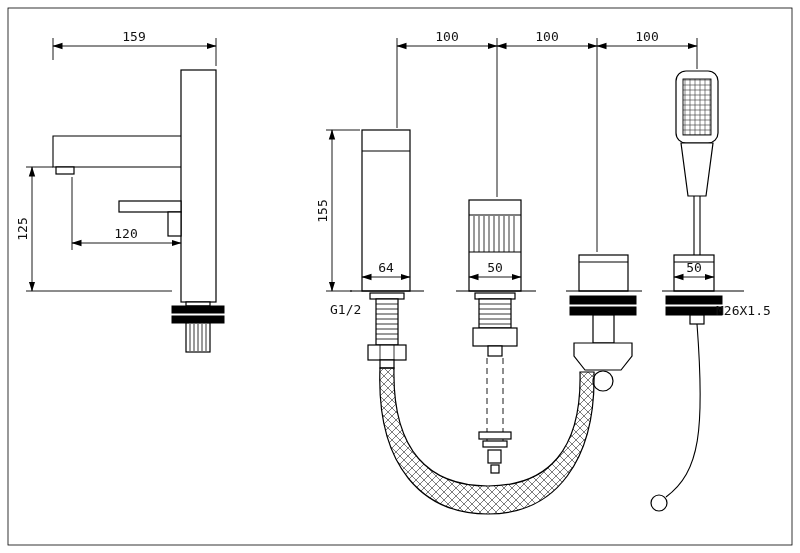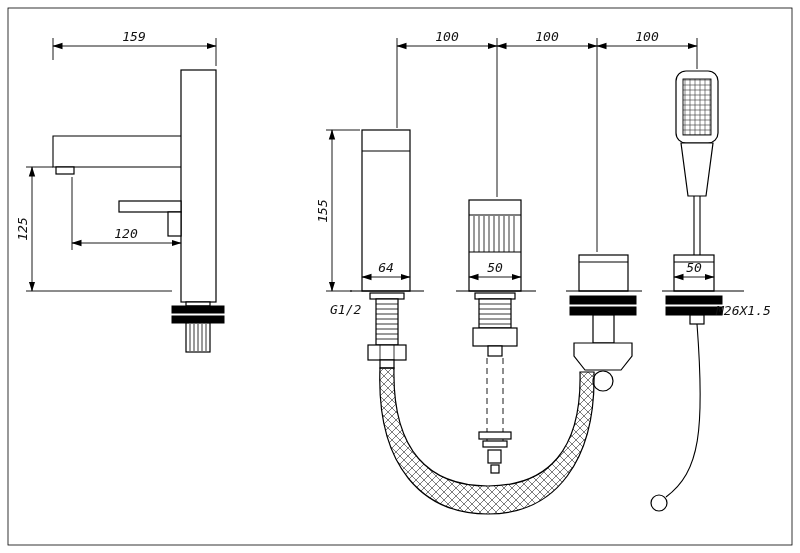--- a/index.html
+++ b/index.html
@@ -1,19 +1,18 @@
 <!DOCTYPE html>
 <html><head>
 <meta charset="utf-8">
 <style>
   html,body { margin:0; padding:0; background:#ffffff; }
   .canvas {
     position:relative; width:800px; height:553px; background:#ffffff;
     font-family:"DejaVu Sans Mono", monospace;
-    font-style:italic;
   }
   svg { position:absolute; left:0; top:0; }
   svg text {
     font-family:"DejaVu Sans Mono", monospace;
     font-size:13px;
     fill:#111111;
   }
   .ln   { stroke:#000000; stroke-width:1.1; fill:none; }
   .thin { stroke:#000000; stroke-width:0.8; fill:none; }
   .dim  { stroke:#000000; stroke-width:0.9; fill:none; }

